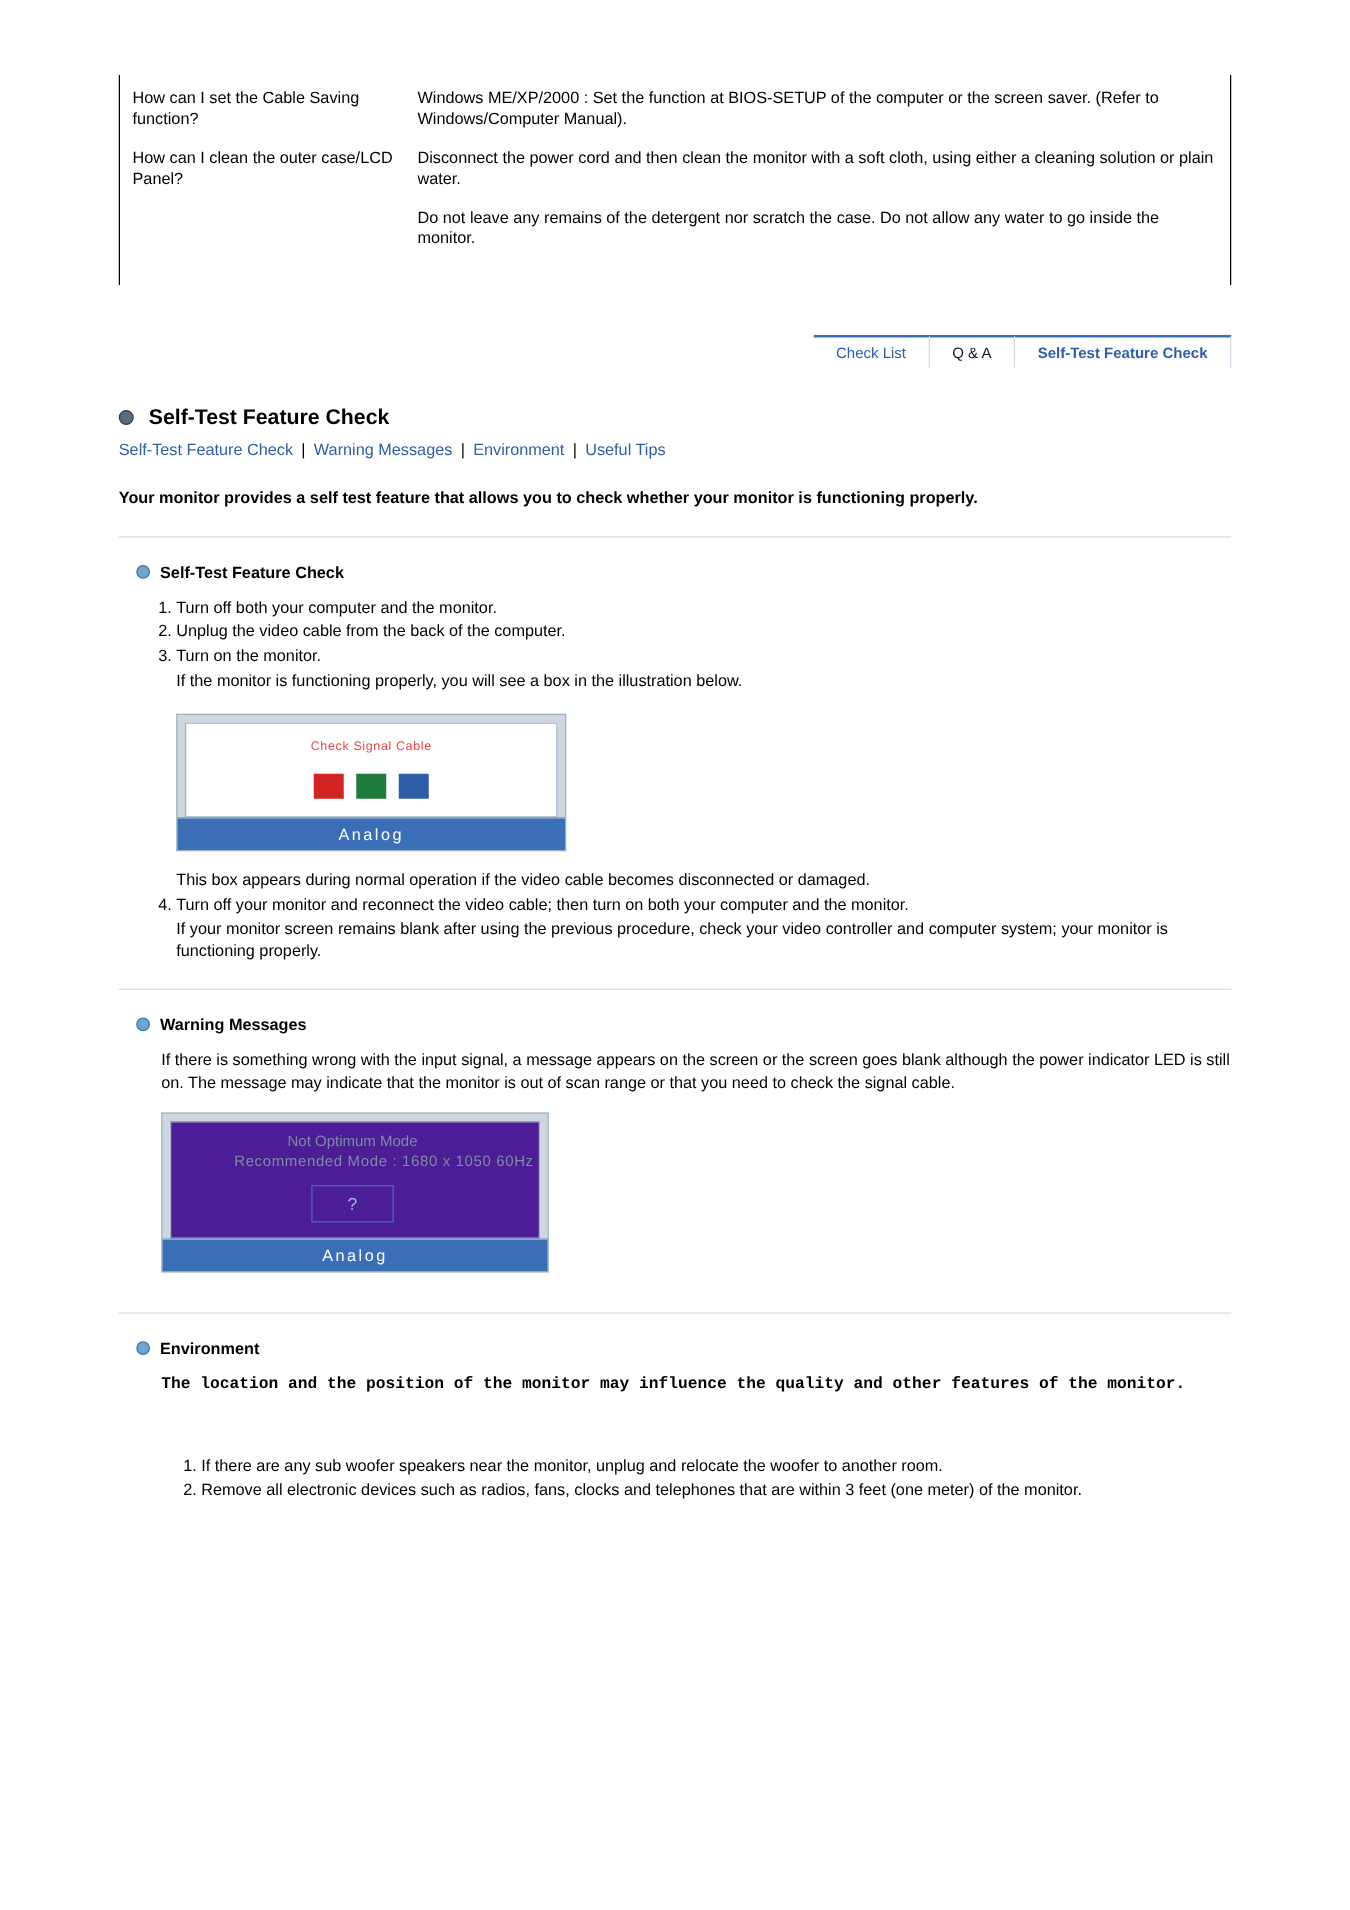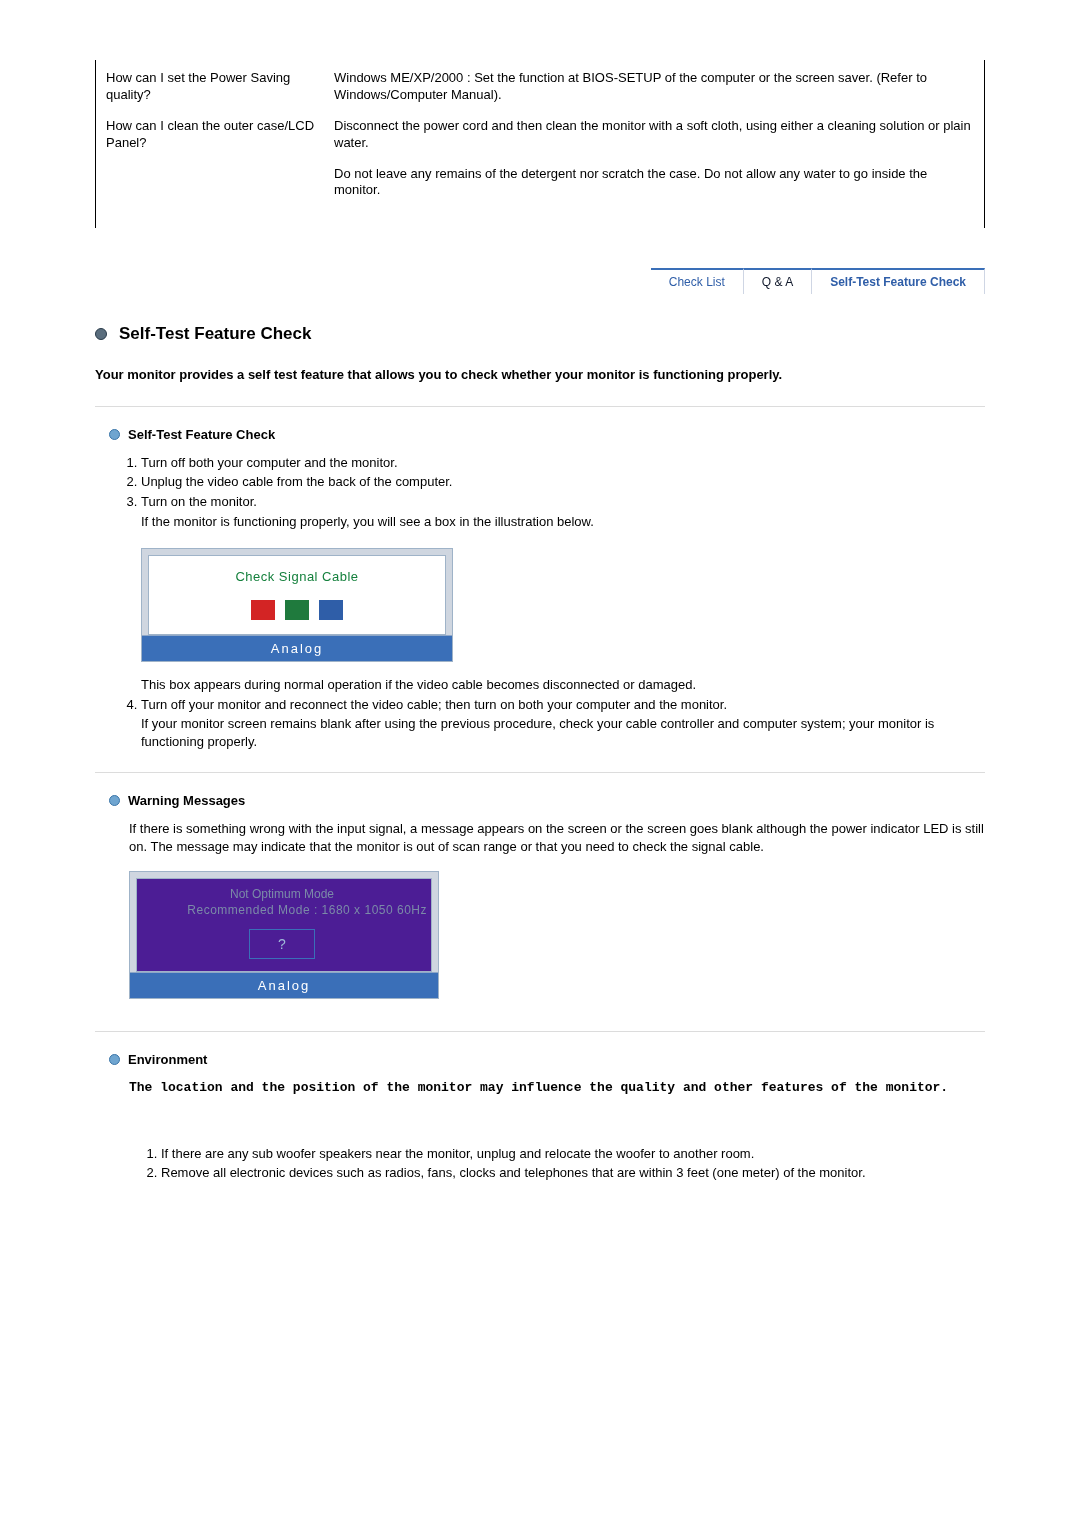--- a/index.html
+++ b/index.html
@@ -123,22 +123,22 @@
     border: 1px solid #9fb3c8;
   }
   .figure-inner {
     margin: 6px 6px 0 6px;
     background: #fff;
     border: 1px solid #9fb3c8;
     text-align: center;
     padding: 12px 8px 14px 8px;
   }
   .figure-msg {
-    color: #15803d;
-    font-size: 13px;
+    color: #ef4444;
+    font-size: 10px;
     letter-spacing: 0.5px;
     margin-bottom: 14px;
   }
   .sq-row { display: flex; justify-content: center; gap: 10px; }
   .sq { width: 24px; height: 20px; }
   .sq-red { background: #d32424; }
   .sq-green { background: #1f7a3d; }
   .sq-blue { background: #2f5ea8; }
   .analog-bar {
     background: #3a6fb8;
@@ -193,21 +193,21 @@
     font-family: Liberation Mono, monospace;
   }
 </style>
 </head>
 <body>
 
 <div class="page">
 
   <div class="faq-table">
     <div class="faq-row">
-      <div class="faq-q">How can I set the Power Saving quality?</div>
+      <div class="faq-q">How can I set the Cable Saving function?</div>
       <div class="faq-a">
         <p>Windows ME/XP/2000 : Set the function at BIOS-SETUP of the computer or the screen saver. (Refer to Windows/Computer Manual).</p>
       </div>
     </div>
     <div class="faq-row">
       <div class="faq-q">How can I clean the outer case/LCD Panel?</div>
       <div class="faq-a">
         <p>Disconnect the power cord and then clean the monitor with a soft cloth, using either a cleaning solution or plain water.</p>
         <p>Do not leave any remains of the detergent nor scratch the case. Do not allow any water to go inside the monitor.</p>
       </div>
@@ -218,20 +218,29 @@
     <span class="tab-check">Check List</span>
     <span class="tab-qa">Q &amp; A</span>
     <span class="tab-self">Self-Test Feature Check</span>
   </div>
 
   <div class="heading-row">
     <span class="heading-bullet"></span>
     <span class="heading-text">Self-Test Feature Check</span>
   </div>
 
+  <div class="sub-links">
+    <a>Self-Test Feature Check</a>
+    <span class="pipe">|</span>
+    <a>Warning Messages</a>
+    <span class="pipe">|</span>
+    <a>Environment</a>
+    <span class="pipe">|</span>
+    <a>Useful Tips</a>
+  </div>
 
   <div class="intro-bold">Your monitor provides a self test feature that allows you to check whether your monitor is functioning properly.</div>
 
   <hr class="thinline">
 
   <div class="mini-heading-row">
     <span class="mini-bullet"></span>
     <span class="mini-heading">Self-Test Feature Check</span>
   </div>
 
@@ -254,21 +263,21 @@
           </div>
           <div class="analog-bar">Analog</div>
         </div>
 
         <p class="body-para">This box appears during normal operation if the video cable becomes disconnected or damaged.</p>
       </div>
     </li>
     <li>
       <div class="step-body">
         <p>Turn off your monitor and reconnect the video cable; then turn on both your computer and the monitor.</p>
-        <p>If your monitor screen remains blank after using the previous procedure, check your cable controller and computer system; your monitor is functioning properly.</p>
+        <p>If your monitor screen remains blank after using the previous procedure, check your video controller and computer system; your monitor is functioning properly.</p>
       </div>
     </li>
   </ol>
 
   <hr class="thinline">
 
   <div class="mini-heading-row">
     <span class="mini-bullet"></span>
     <span class="mini-heading">Warning Messages</span>
   </div>

